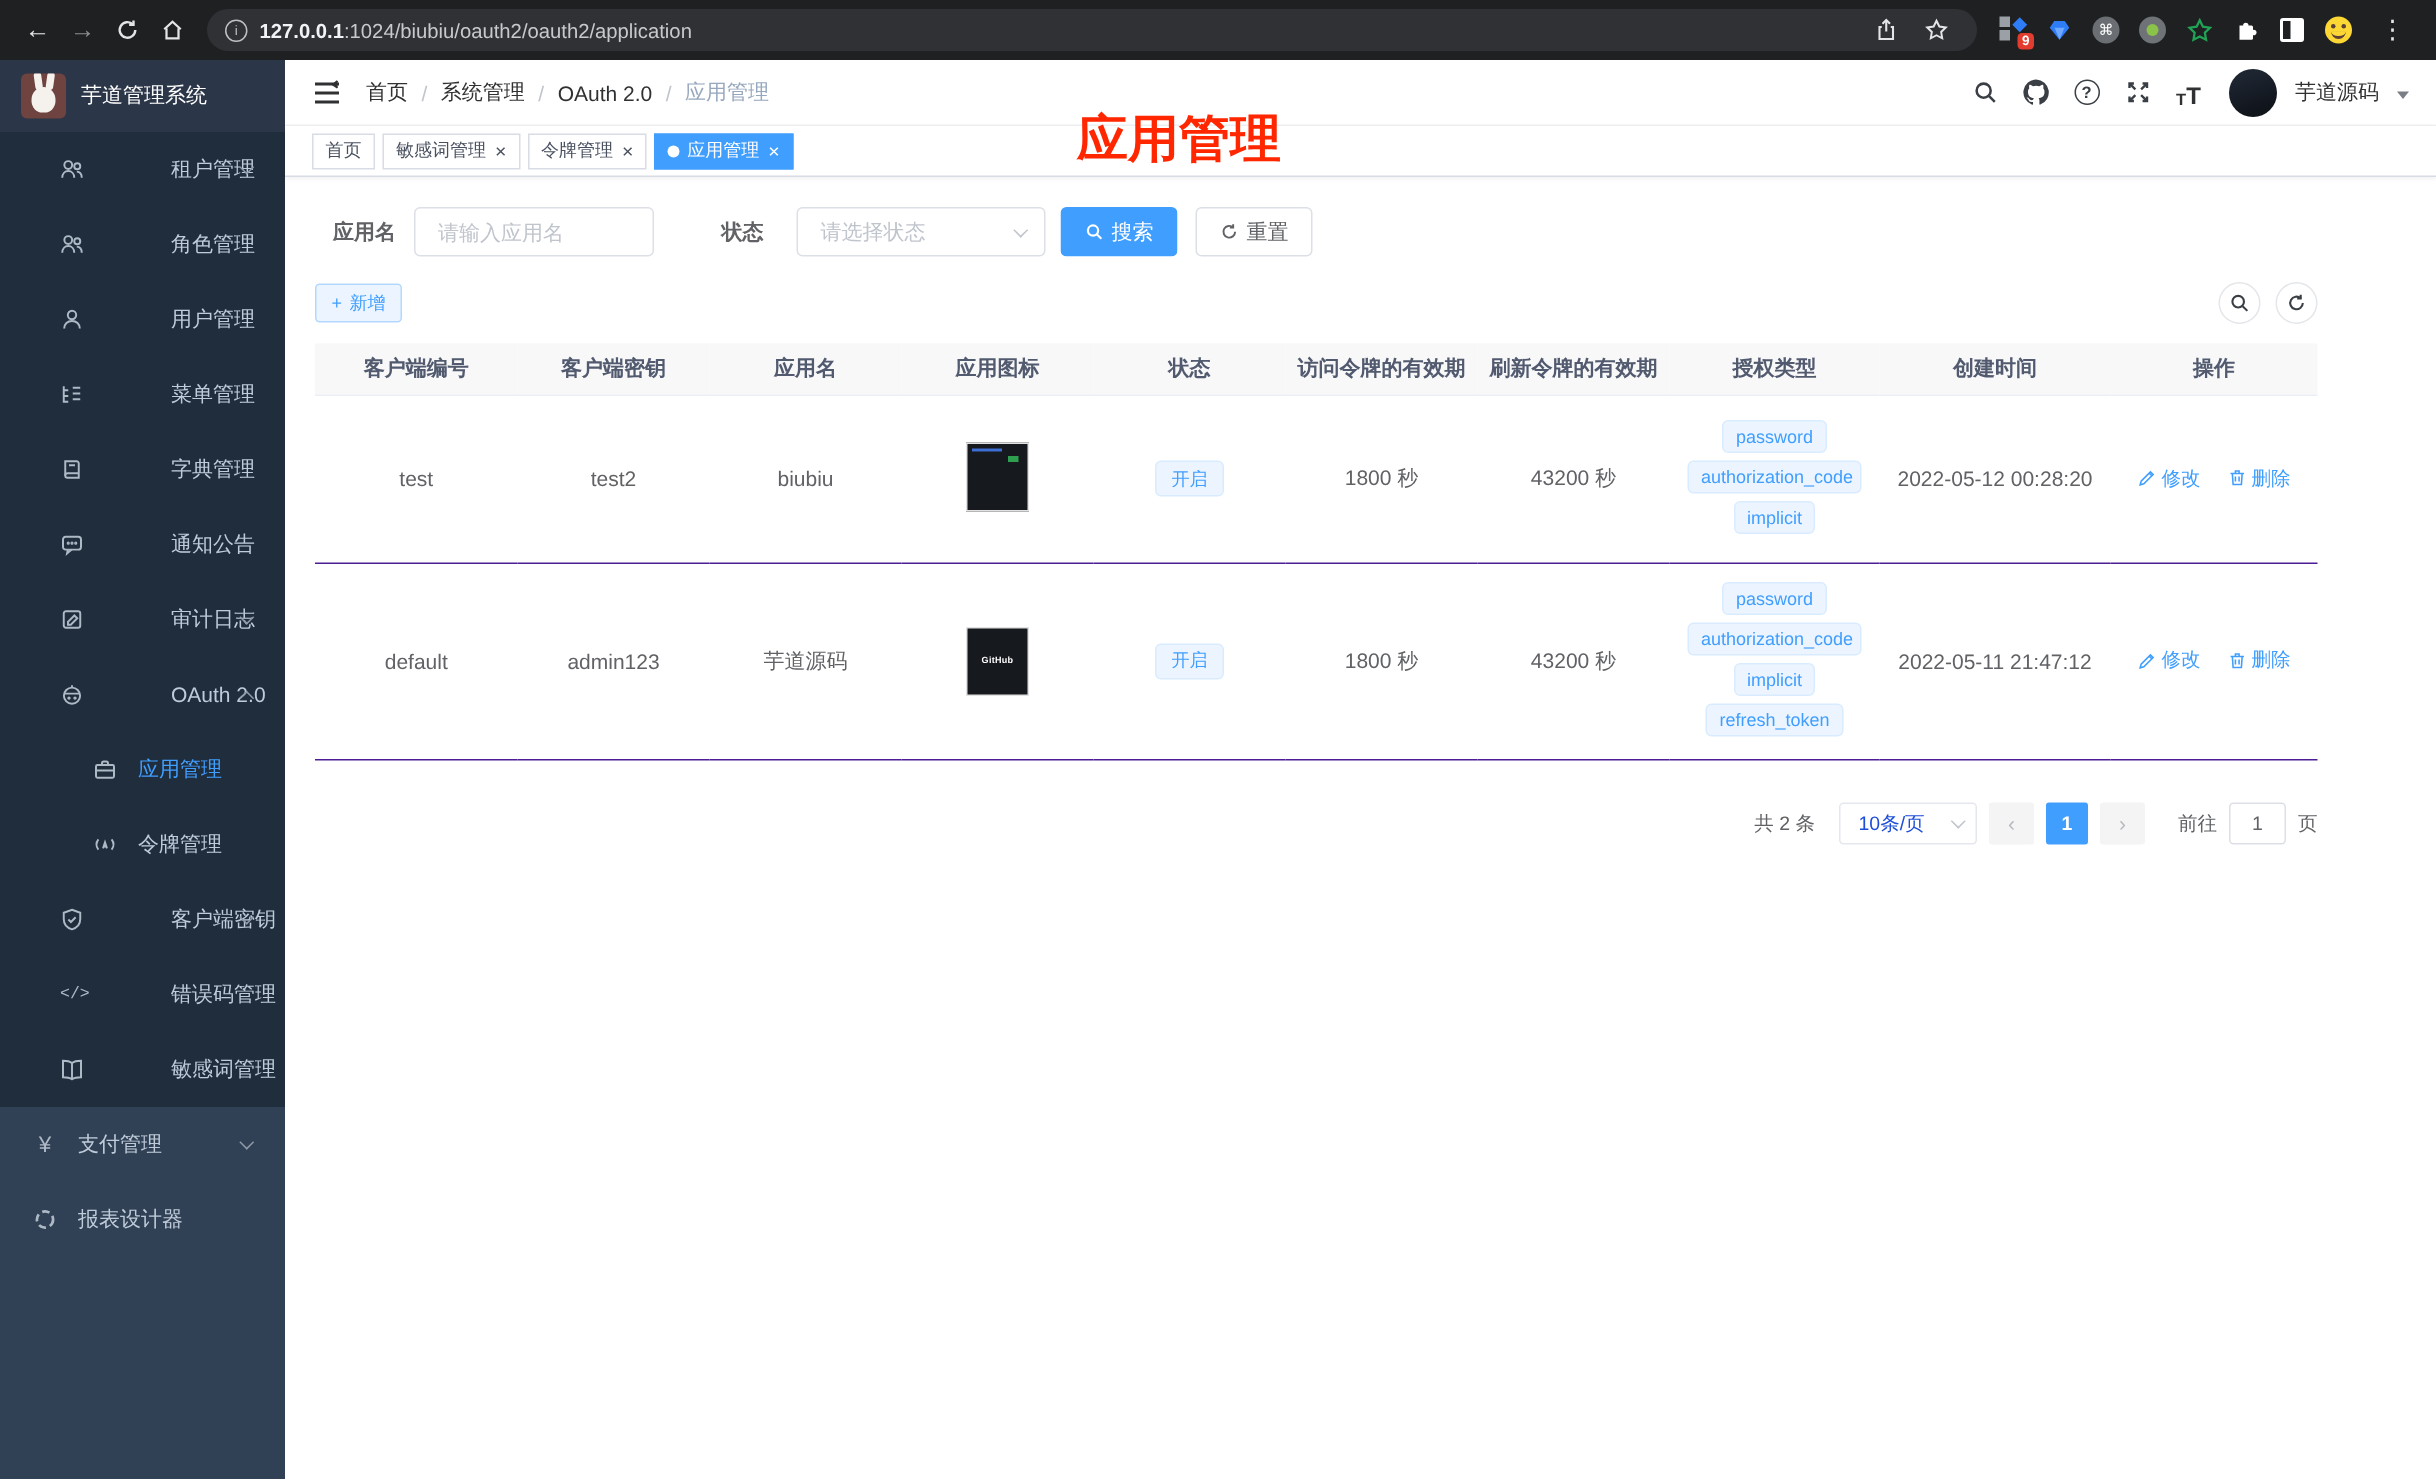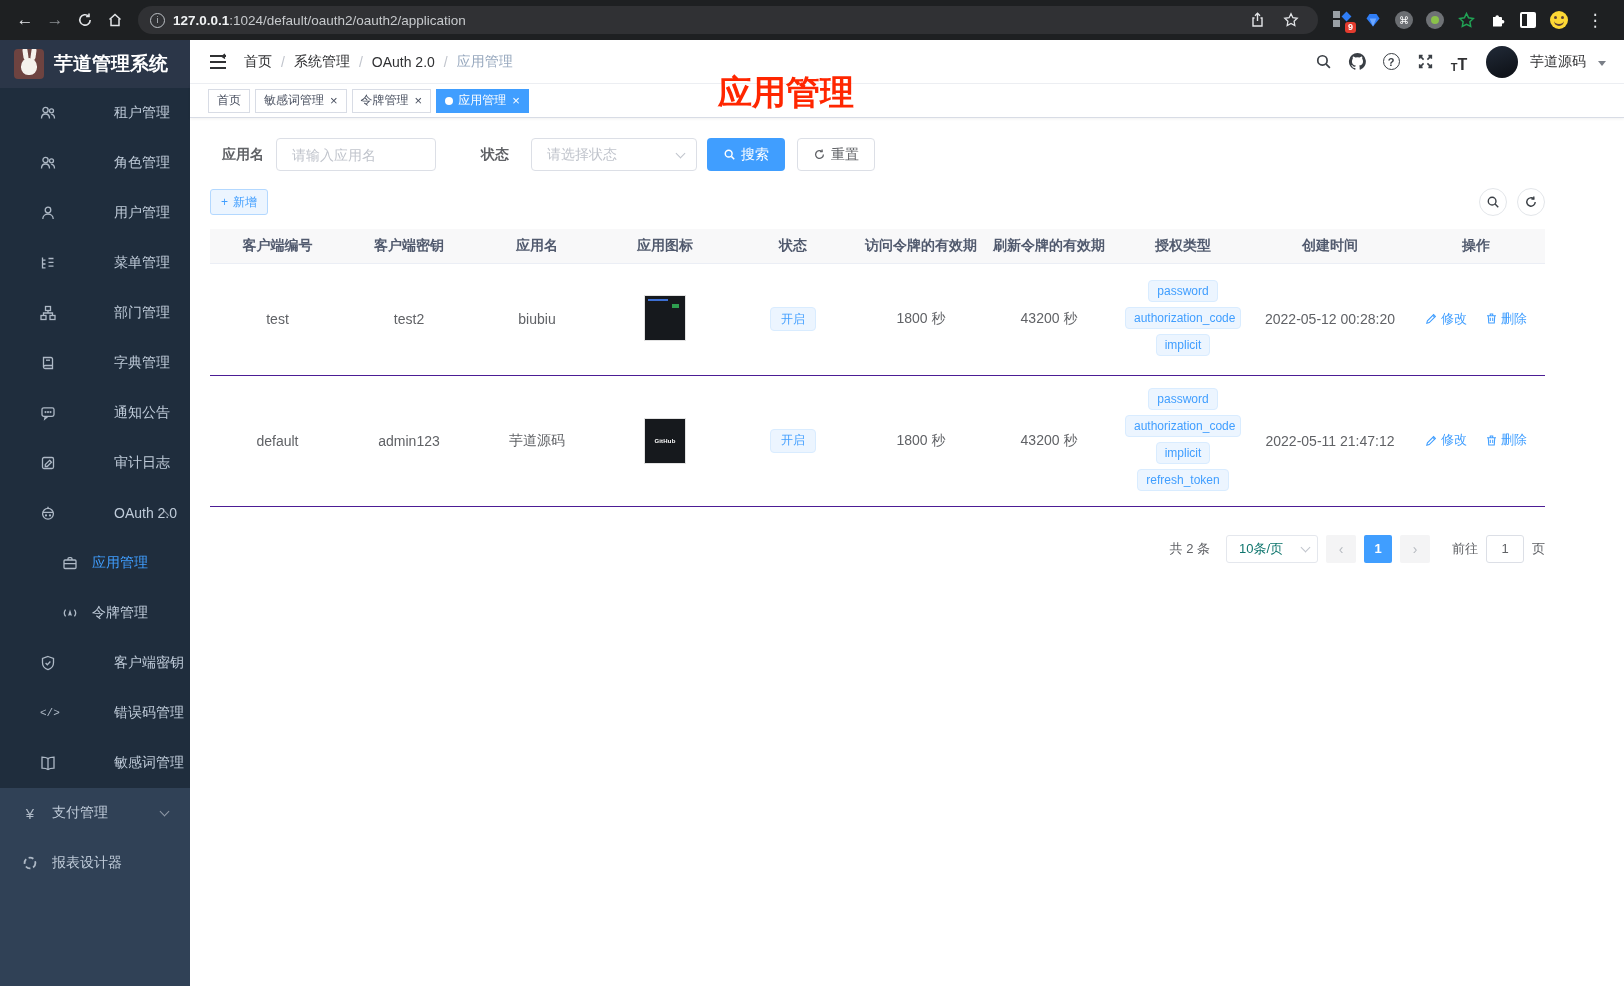--- a/index.html
+++ b/index.html
@@ -39,21 +39,21 @@
   
   .app { display:flex; height:946px; }
 
   
   .sidebar { width:190px; flex:none; background:#1f2d3d; display:flex; flex-direction:column; }
   .logo { height:48px; background:#2b3648; display:flex; align-items:center; padding:0 14px; gap:10px; flex:none; cursor:pointer; }
   .logo-img { width:30px; height:30px; border-radius:4px; background:#6e4340; position:relative; overflow:hidden; flex:none; }
   .logo-img .head { position:absolute; left:7px; top:9px; width:16px; height:17px; background:#f5f1ec; border-radius:50% 50% 45% 45%; }
   .logo-img .ear { position:absolute; top:-1px; width:5px; height:12px; background:#f5f1ec; border-radius:3px; }
   .logo-img .ear.l{ left:9px; transform:rotate(-8deg);} .logo-img .ear.r{ left:17px; transform:rotate(8deg);}
-  .logo-title { color:#fff; font-size:19px; font-weight:700; white-space:nowrap; }
+  .logo-title { color:#fff; font-size:14px; font-weight:400; white-space:nowrap; }
   .menu { flex:none; }
   .menu-root { background:#304156; flex:1; }
   .mi { height:50px; display:flex; align-items:center; color:#bfcbd9; font-size:14px; position:relative; cursor:pointer; white-space:nowrap; }
   .mi .sicon { width:16px; height:16px; margin-right:14px; color:#aeb9c6; flex:none; }
   .mi .gicon { width:16px; margin-right:14px; font-size:11px; color:#aeb9c6; text-align:center; flex:none;
                font-family:"Liberation Mono","DejaVu Sans Mono",monospace; }
   .mi .gicon.yen { font-size:15px; font-family:inherit; }
   .lvl1 { padding-left:22px; }
   .lvl2 { padding-left:40px;gap:44px; }
   .lvl3 { padding-left:62px; }
@@ -130,21 +130,21 @@
   .app-icon.shot::after { content:""; position:absolute; right:6px; top:8px; width:7px; height:4px; background:#2e9e4f; }
   .gh-label { color:#fff; font-size:6px; font-weight:700; letter-spacing:.2px; }
   .actions a { color:#409eff; font-size:13px; display:inline-flex; align-items:center; gap:3px; margin:0 7px; cursor:pointer; text-decoration:none; }
   .aicon { width:13px; height:13px; }
 
   
   .pager { width:1335px; display:flex; align-items:center; justify-content:flex-end; margin-top:28px; font-size:13px; color:#606266; }
   .pager > * { flex:none; }
   .ptotal { margin-right:16px; }
   .psel { width:92px; height:28px; border:1px solid #e4e7ed; border-radius:3px; display:flex; align-items:center;
-          justify-content:space-between; padding:0 8px 0 12px; color:#0f766e; cursor:pointer; }
+          justify-content:space-between; padding:0 8px 0 12px; color:#1d4ed8; cursor:pointer; }
   .pbtn { min-width:30px; height:28px; background:#f4f4f5; border-radius:2px; display:flex; align-items:center;
           justify-content:center; color:#b6bac0; font-size:14px; margin-left:8px; cursor:pointer; }
   .pcur { min-width:28px; height:28px; background:#409eff; color:#fff; border-radius:2px; display:flex; align-items:center;
           justify-content:center; font-weight:700; margin-left:8px; cursor:pointer; }
   .pgoto { margin-left:22px; margin-right:8px; }
   .goto-input { width:38px; height:28px; border:1px solid #dcdfe6; border-radius:3px; text-align:center; font-size:13px; color:#606266; outline:none; margin-right:8px; }
   svg { display:block; }
 </style>
 </head>
 <body>
@@ -159,21 +159,21 @@
       </svg>
   </div>
   <div class="bicon">
     <svg width="16" height="16" viewBox="0 0 16 16" fill="none" stroke="currentColor" stroke-width="1.5">
         <path d="M2.5 7.5L8 2.5l5.5 5"></path>
         <path d="M4 6.8V13.5h8V6.8"></path>
       </svg>
   </div>
   <div class="urlpill">
     <span class="info-i">i</span>
-    <span class="url"><span class="host">127.0.0.1</span><span class="rest">:1024/default/oauth2/oauth2/application</span></span>
+    <span class="url"><span class="host">127.0.0.1</span><span class="rest">:1024/biubiu/oauth2/oauth2/application</span></span>
     <span class="pill-right">
       <span class="bicon">
         <svg width="15" height="16" viewBox="0 0 15 16" fill="none" stroke="currentColor" stroke-width="1.4">
             <path d="M4.5 6H3v8h9V6h-1.5"></path>
             <path d="M7.5 1.5v7.5"></path>
             <path d="M5 3.8L7.5 1.3 10 3.8"></path>
           </svg>
       </span>
       <span class="bicon">
         <svg width="16" height="16" viewBox="0 0 16 16" fill="none" stroke="currentColor" stroke-width="1.3">
@@ -267,29 +267,20 @@
             <path d="M2.8 14c0-3 2.3-5 5.2-5s5.2 2 5.2 5"></path>
           </svg>
         <span>用户管理</span>
       </div>
       <div class="mi lvl2">
         <svg class="sicon" viewBox="0 0 16 16" fill="none" stroke="currentColor" stroke-width="1.3">
             <path d="M2.5 2.5v11M2.5 5.2h3M2.5 9h3M2.5 12.8h3"></path>
             <path d="M8.5 3.5h5M8.5 7.3h5M8.5 11.1h5"></path>
           </svg>
         <span>菜单管理</span>
-      </div>
-      <div class="mi lvl2">
-        <svg class="sicon" viewBox="0 0 16 16" fill="none" stroke="currentColor" stroke-width="1.3">
-            <rect x="5.5" y="1.5" width="5" height="4"></rect>
-            <rect x="1" y="10.5" width="5" height="4"></rect>
-            <rect x="10" y="10.5" width="5" height="4"></rect>
-            <path d="M8 5.5V8M3.5 10.5V8h9v2.5"></path>
-          </svg>
-        <span>部门管理</span>
       </div>
       <div class="mi lvl2">
         <svg class="sicon" viewBox="0 0 16 16" fill="none" stroke="currentColor" stroke-width="1.3">
             <path d="M3.5 2.5h7.5A1.5 1.5 0 0 1 12.5 4v9.5H5A1.5 1.5 0 0 1 3.5 12V2.5z"></path>
             <path d="M3.5 12A1.5 1.5 0 0 1 5 10.5h7.5"></path>
             <path d="M6 5.2h4"></path>
           </svg>
         <span>字典管理</span>
       </div>
       <div class="mi lvl2">

